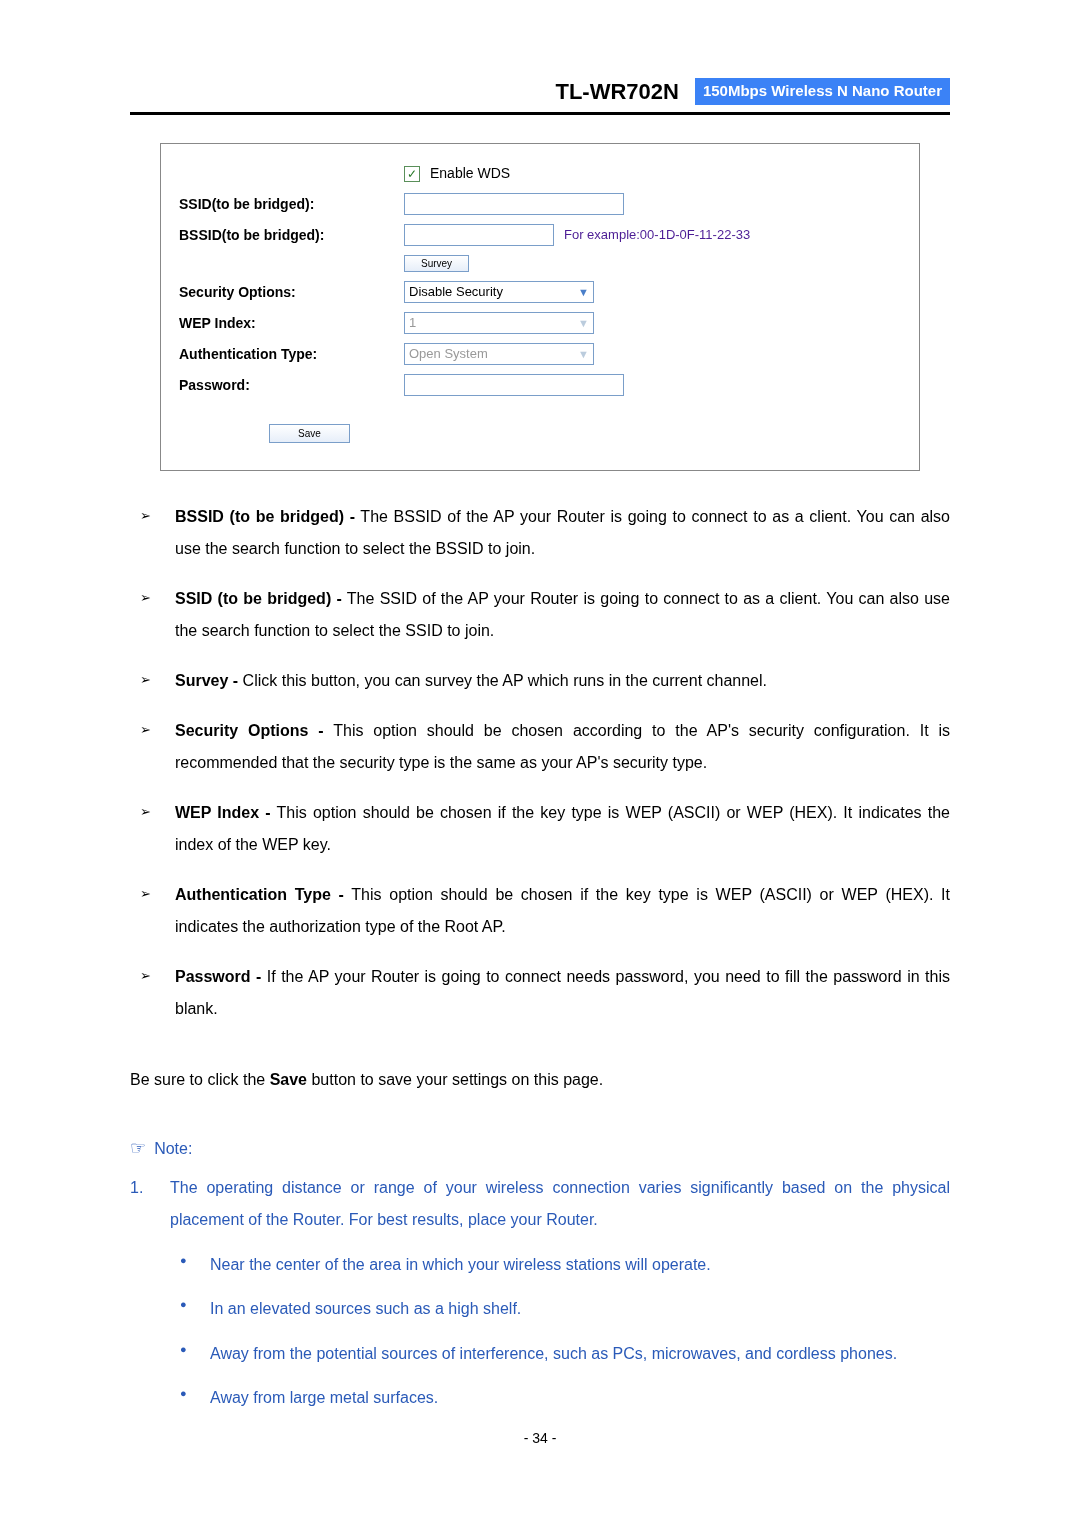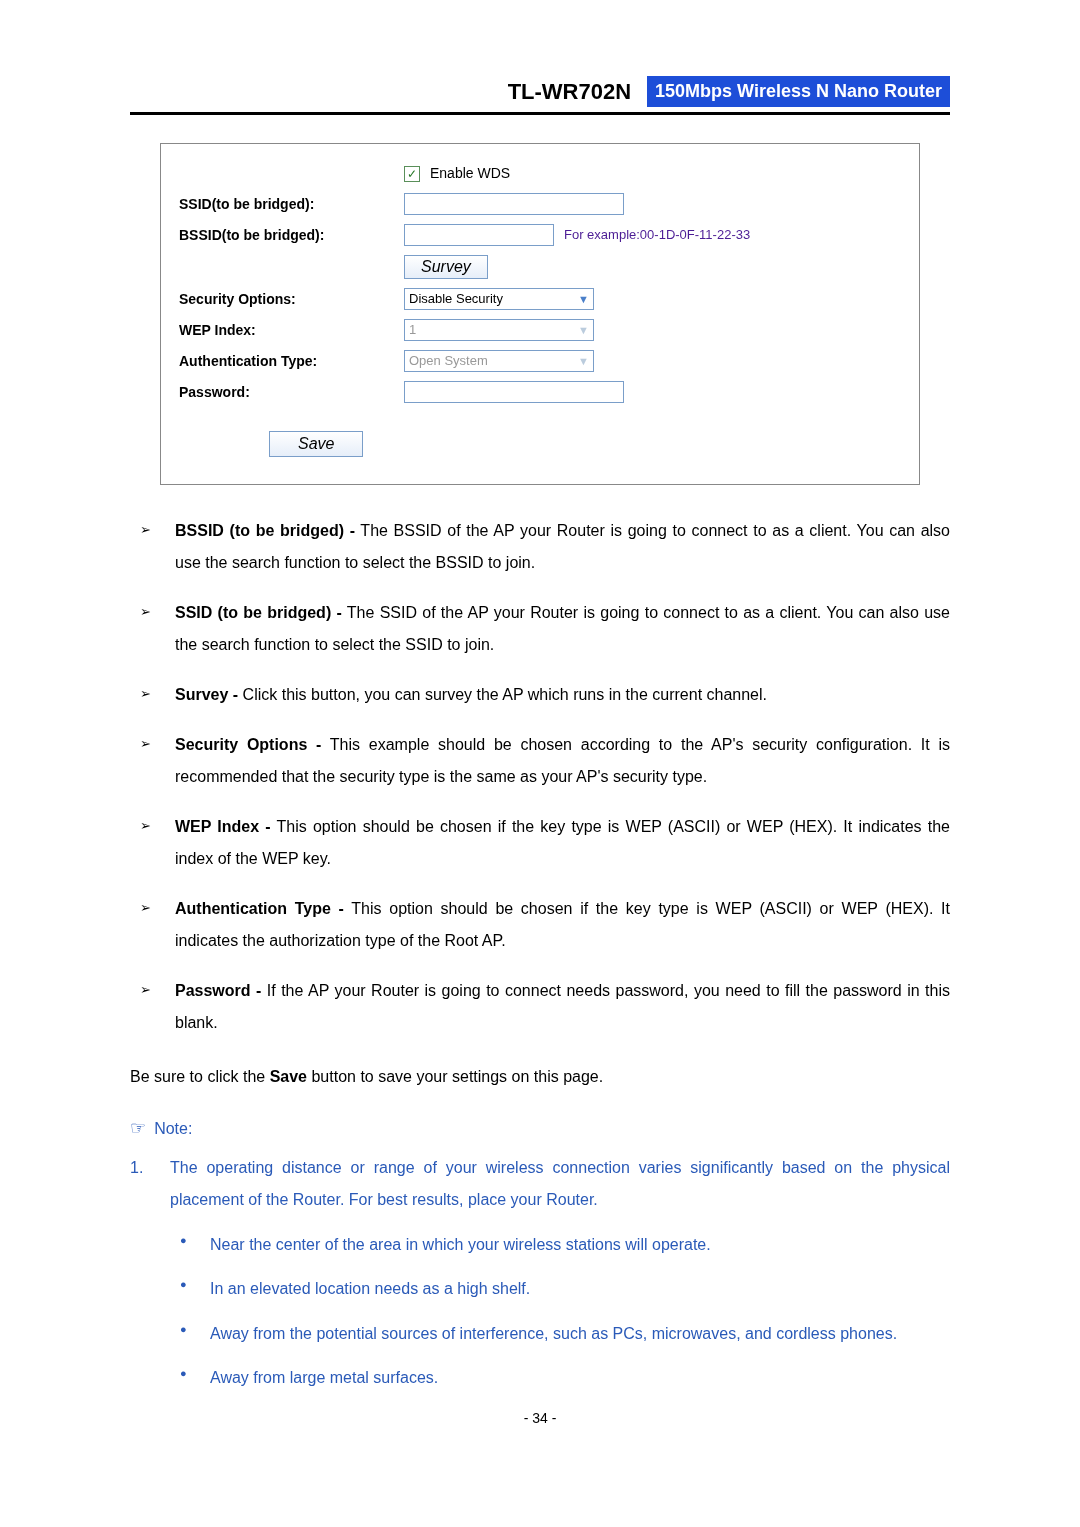--- a/index.html
+++ b/index.html
@@ -23,24 +23,24 @@
       justify-content: flex-end;
       align-items: center;
       gap: 16px;
     }
     .model {
       font-weight: bold;
       font-size: 22px;
       color: #000;
     }
     .desc-block {
-      background: #1d4ed8;
+      background: #3b82f6;
       color: #fff;
       font-weight: bold;
-      font-size: 18px;
+      font-size: 15px;
       padding: 2px 8px;
     }
     .header-rule {
       border: none;
       border-top: 3px solid #000;
       margin-top: 4px;
       margin-bottom: 28px;
     }
     
     .config-panel {
@@ -82,23 +82,22 @@
       font-size:13px;
       background:#fff;
     }
     .txt-input.w220 { width:220px; }
     .txt-input.w150 { width:150px; }
     .hint { color:#4c1d95; font-size:13px; }
     .btn {
       border:1px solid #7a9ec9;
       background:linear-gradient(#fff,#e6eef9);
       padding:2px 16px;
-      font-size:16px;
+      font-size:10px;
       cursor:pointer;
-      font-style:italic;
     }
     .btn.save { padding:3px 28px; }
     .select {
       border:1px solid #7a9ec9;
       height:22px;
       width:190px;
       padding:0 4px;
       display:flex; align-items:center; justify-content:space-between;
       background:#fff;
       color:#999;
@@ -120,21 +119,21 @@
     }
     .bullet-list > li::before {
       content: "➢";
       position: absolute;
       left: 10px;
       top: 2px;
       font-size: 13px;
       color: #000;
     }
     .para {
-      margin: 22px 0;
+      margin: 39px 0;
       line-height: 2.0;
     }
     .note-head {
       color: #2a5ab8;
       font-weight: normal;
       margin: 12px 0 10px 0;
       display:flex; align-items:center; gap:8px;
     }
     .note-hand { font-size:18px; }
     .blue-ol {
@@ -263,21 +262,21 @@
       <li>
         <b>BSSID (to be bridged) -</b><span> The BSSID of the AP your Router is going to connect to as a client. You can also use the search function to select the BSSID to join.</span>
       </li>
       <li>
         <b>SSID (to be bridged) -</b><span> The SSID of the AP your Router is going to connect to as a client. You can also use the search function to select the SSID to join.</span>
       </li>
       <li>
         <b>Survey -</b><span> Click this button, you can survey the AP which runs in the current channel.</span>
       </li>
       <li>
-        <b>Security Options -</b><span> This example should be chosen according to the AP's security configuration. It is recommended that the security type is the same as your AP's security type.</span>
+        <b>Security Options -</b><span> This option should be chosen according to the AP's security configuration. It is recommended that the security type is the same as your AP's security type.</span>
       </li>
       <li>
         <b>WEP Index -</b><span> This option should be chosen if the key type is WEP (ASCII) or WEP (HEX). It indicates the index of the WEP key.</span>
       </li>
       <li>
         <b>Authentication Type -</b><span> This option should be chosen if the key type is WEP (ASCII) or WEP (HEX). It indicates the authorization type of the Root AP.</span>
       </li>
       <li>
         <b>Password -</b><span> If the AP your Router is going to connect needs password, you need to fill the password in this blank.</span>
       </li>
@@ -290,21 +289,21 @@
     <div class="note-head">
       <span class="note-hand">☞</span>
       <span>Note:</span>
     </div>
 
     <ol class="blue-ol">
       <li>
         <span>The operating distance or range of your wireless connection varies significantly based on the physical placement of the Router. For best results, place your Router.</span>
         <ul class="dot-list">
           <li>Near the center of the area in which your wireless stations will operate.</li>
-          <li>In an elevated location needs as a high shelf.</li>
+          <li>In an elevated sources such as a high shelf.</li>
           <li>Away from the potential sources of interference, such as PCs, microwaves, and cordless phones.</li>
           <li>Away from large metal surfaces.</li>
         </ul>
       </li>
     </ol>
 
     <div class="page-num">- 34 -</div>
   </div>
 </div>
 

